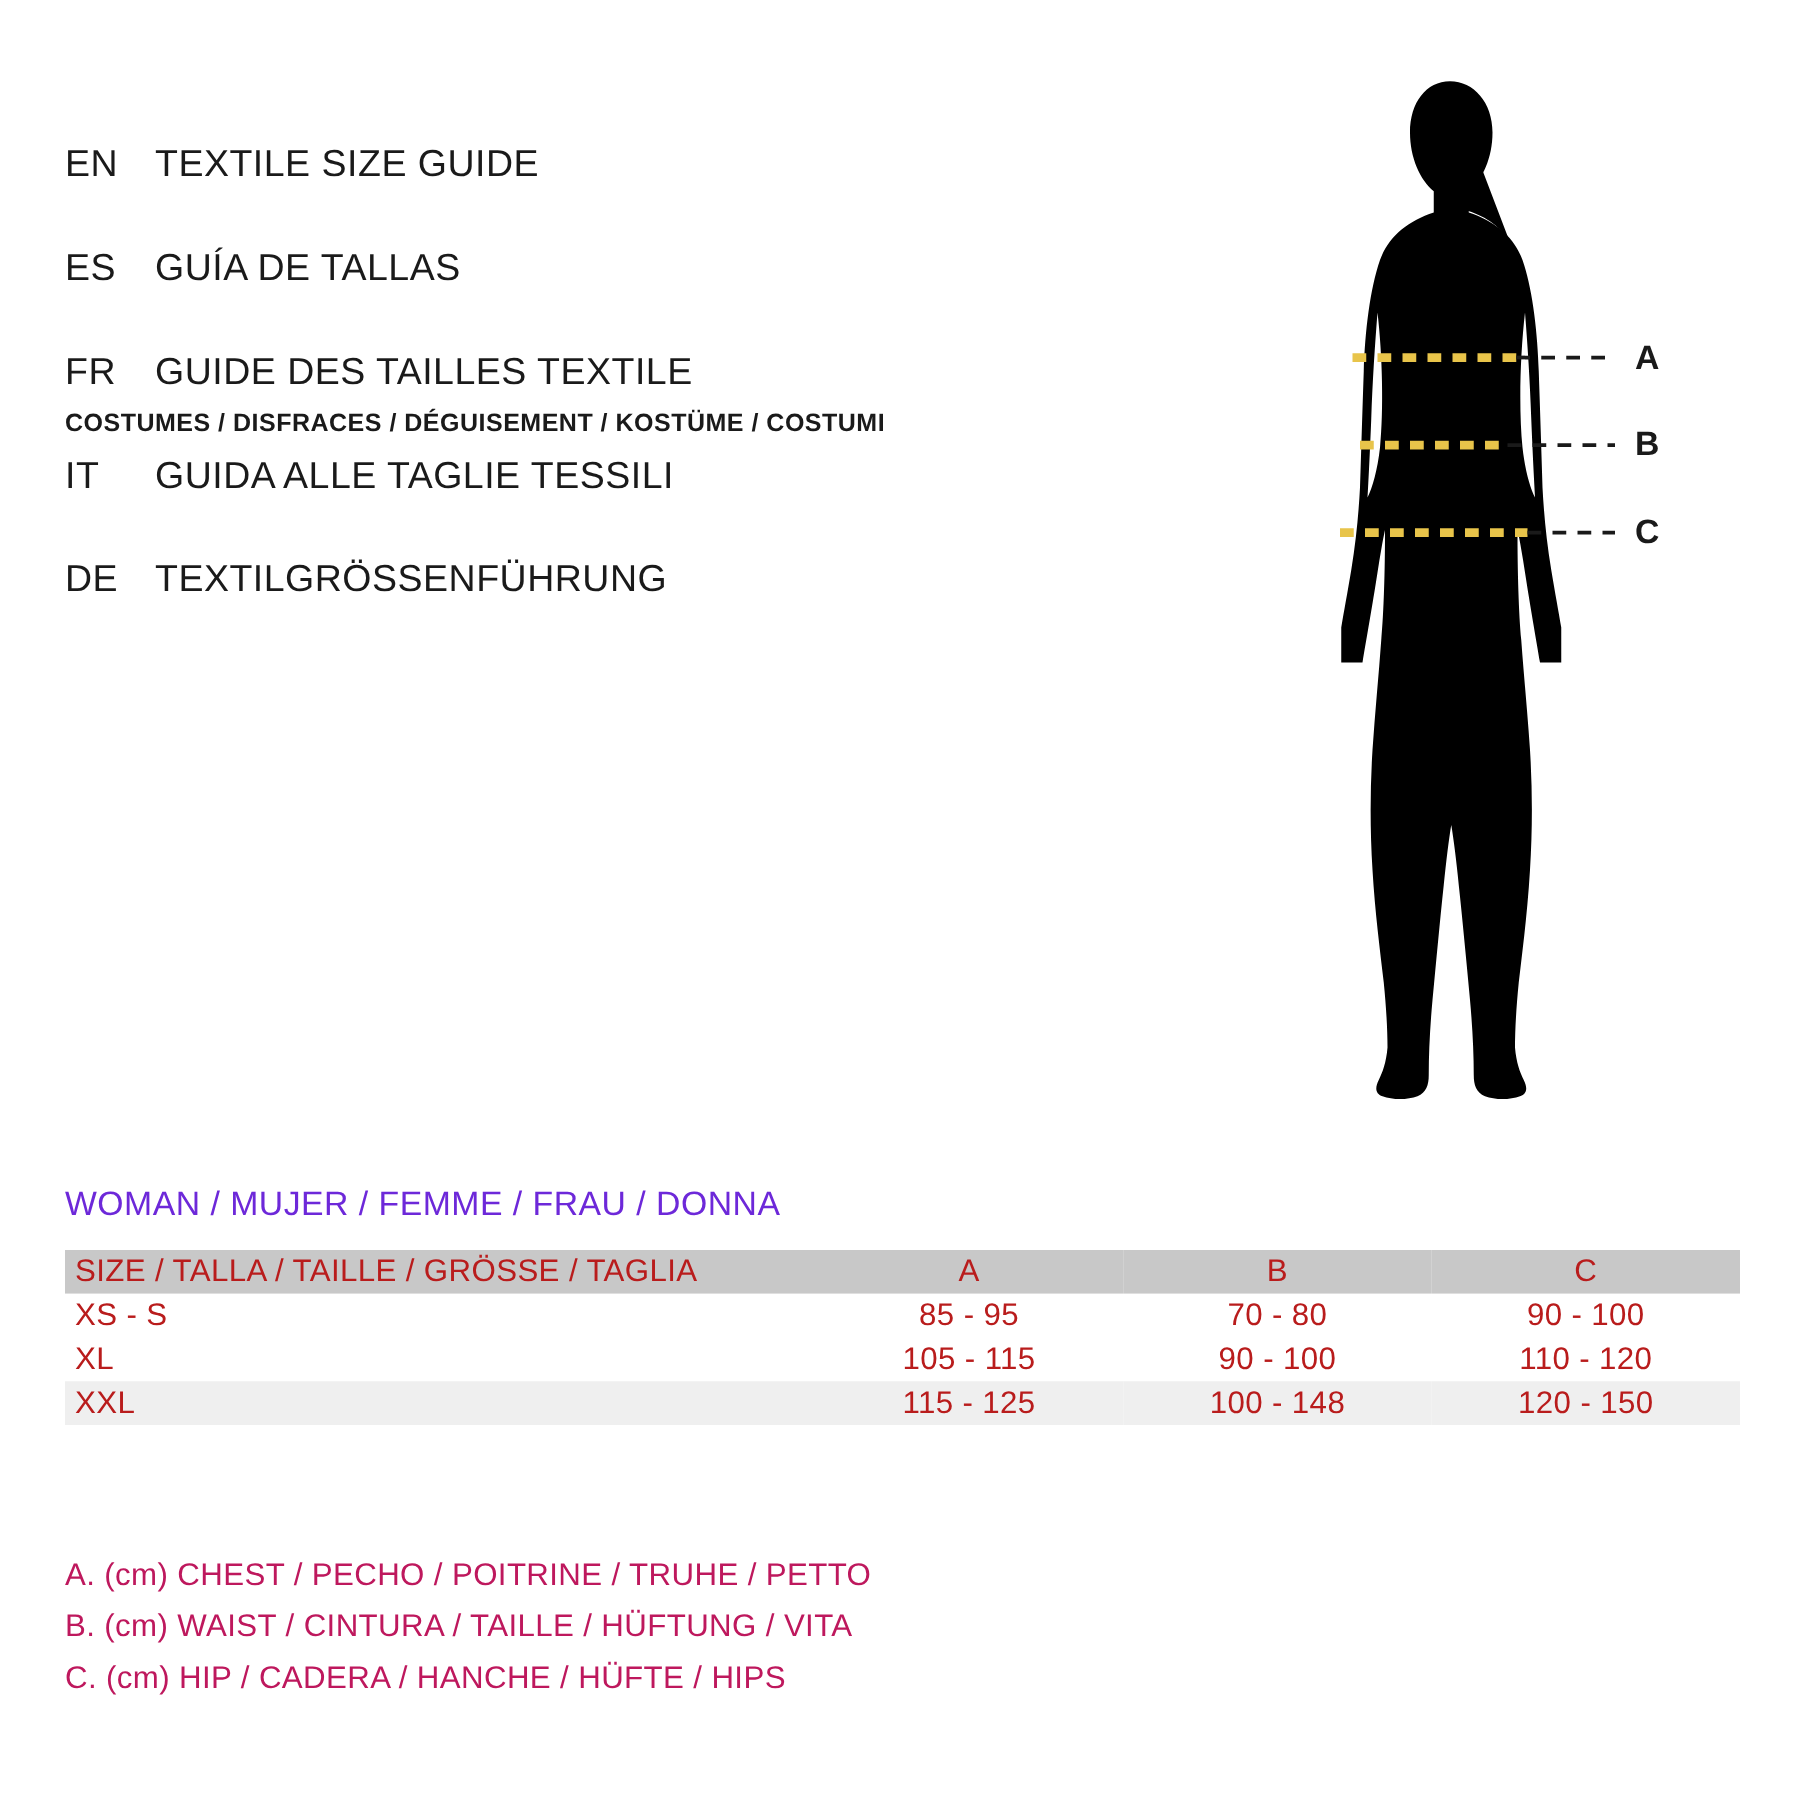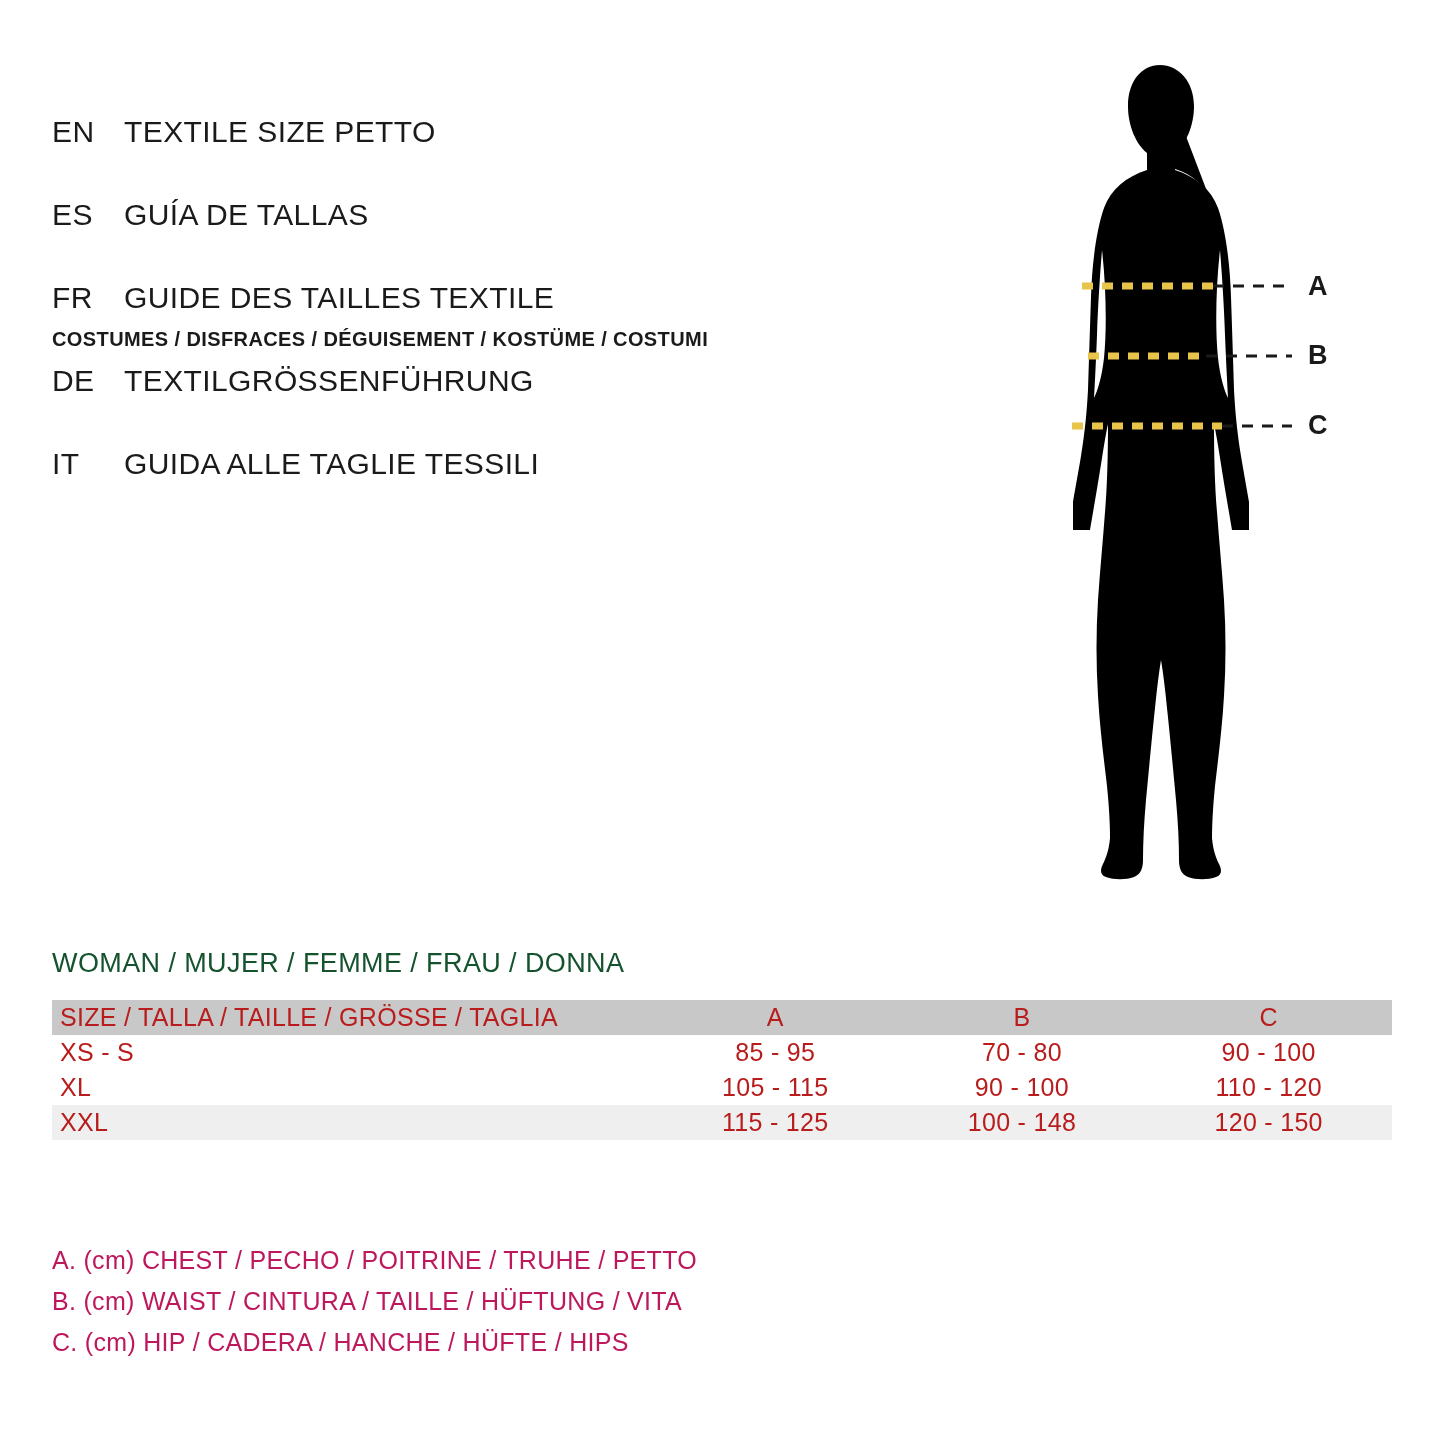--- a/index.html
+++ b/index.html
@@ -74,21 +74,21 @@
   .marker-b { left: 298px; top: 282px; }
   .marker-c { left: 298px; top: 352px; }
 
   
   .section-title {
     position: absolute;
     left: 52px;
     top: 948px;
     font-size: 27px;
     letter-spacing: 0.4px;
-    color: #14532d;
+    color: #6d28d9;
   }
   table.size-table {
     position: absolute;
     left: 52px;
     top: 1000px;
     width: 1340px;
     border-collapse: collapse;
     font-size: 25px;
     color: #b91c1c;
   }
@@ -136,37 +136,37 @@
     color: #be185d;
   }
   .legend div { white-space: nowrap; }
 </style>
 </head>
 <body>
 
 <div class="lang-block">
   <div class="lang-row">
     <span class="lang-code">EN</span>
-    <span class="lang-text">TEXTILE SIZE PETTO</span>
+    <span class="lang-text">TEXTILE SIZE GUIDE</span>
   </div>
   <div class="lang-row">
     <span class="lang-code">ES</span>
     <span class="lang-text">GUÍA DE TALLAS</span>
   </div>
   <div class="lang-row">
     <span class="lang-code">FR</span>
     <span class="lang-text">GUIDE DES TAILLES TEXTILE</span>
   </div>
   <div class="lang-row">
+    <span class="lang-code">IT</span>
+    <span class="lang-text">GUIDA ALLE TAGLIE TESSILI</span>
+  </div>
+  <div class="lang-row">
     <span class="lang-code">DE</span>
     <span class="lang-text">TEXTILGRÖSSENFÜHRUNG</span>
-  </div>
-  <div class="lang-row">
-    <span class="lang-code">IT</span>
-    <span class="lang-text">GUIDA ALLE TAGLIE TESSILI</span>
   </div>
 </div>
 
 <div class="costumes-line">COSTUMES / DISFRACES / DÉGUISEMENT / KOSTÜME / COSTUMI</div>
 
 <div class="figure-area">
   <svg class="figure-svg" width="400" height="830" viewBox="0 0 400 830">
 
     <path fill="#000000" d="M150,8 C170,8 182,26 182,48 C182,68 174,86 162,94 L162,108 C176,112 190,120 198,134 L198,134 Z"></path>
 

